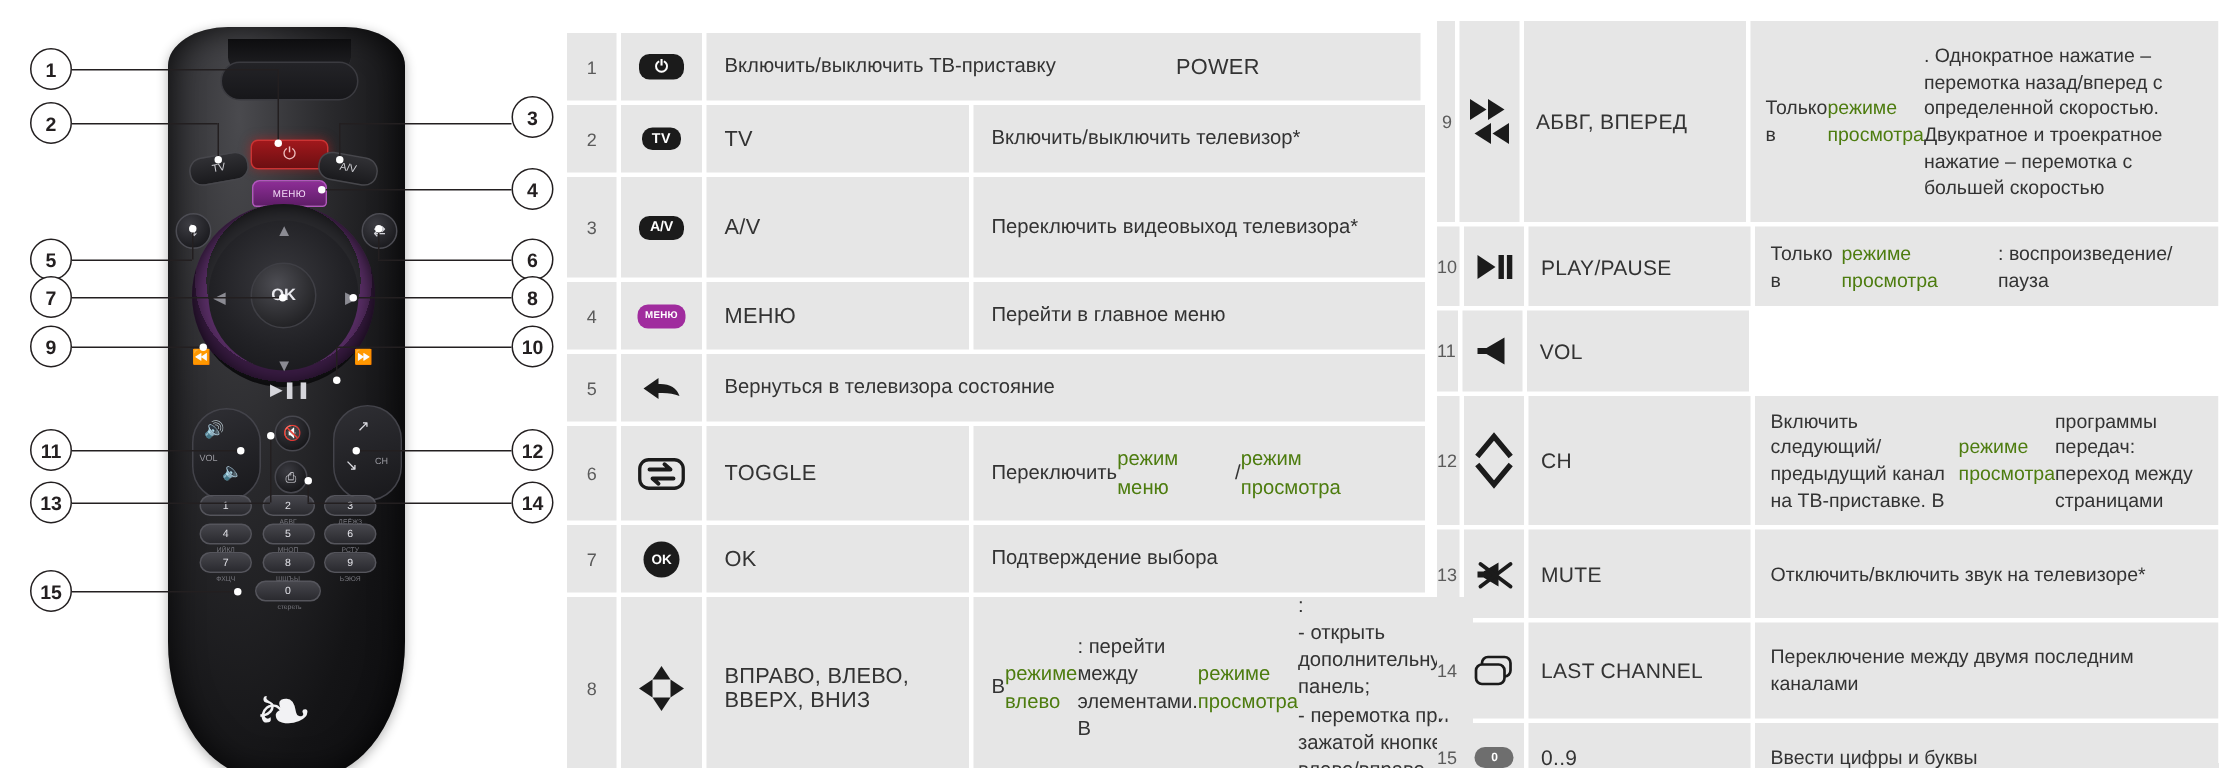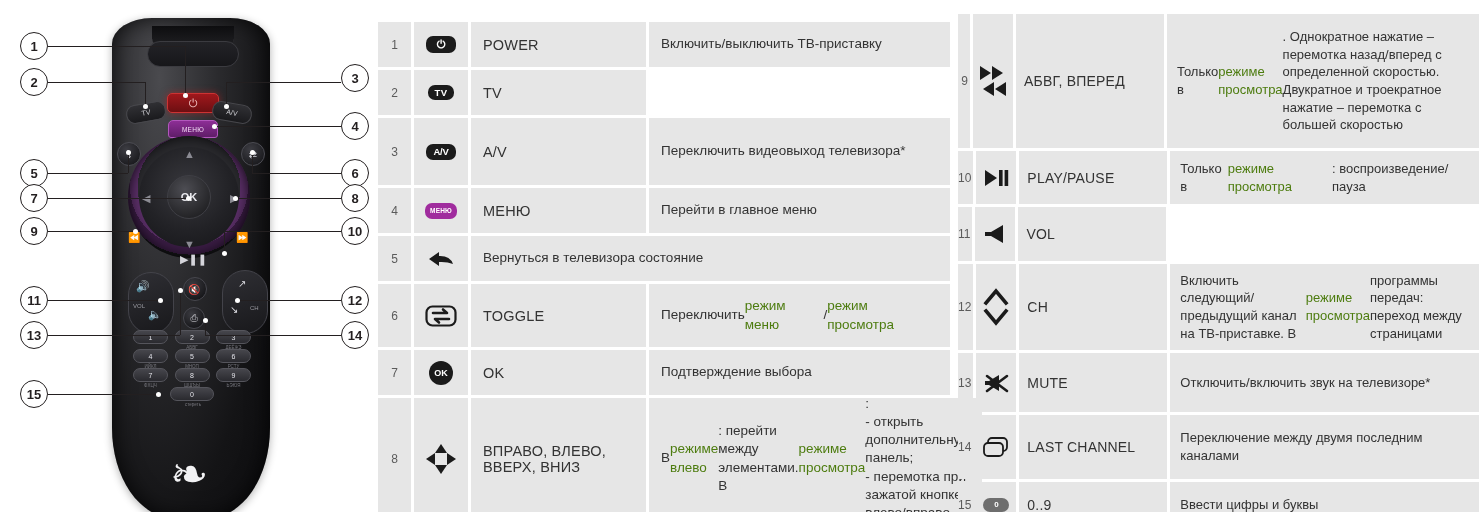--- a/index.html
+++ b/index.html
@@ -409,30 +409,31 @@
     <div class="callout" style="left:20px;  top:380px;">15</div>
   </div>
 
   <div class="tbl" id="table-left">
 
     <div class="trow" style="height:45px;margin-top:22px;">
       <div class="cell c-num">1</div>
       <div class="cell c-icon">
           <span class="pill pill-power">⏻</span>
         </div>
+      <div class="cell c-desc">Включить/выключить ТВ-приставку</div>
       <div class="cell c-name">POWER</div>
-      <div class="cell c-desc">Включить/выключить ТВ-приставку</div>
     </div>
 
     <div class="trow" style="height:45px;">
       <div class="cell c-num">2</div>
       <div class="cell c-icon">
           <span class="pill pill-tv">TV</span>
         </div>
       <div class="cell c-name">TV</div>
+      <div class="cell c-desc">Включить/выключить телевизор*</div>
     </div>
 
     <div class="trow" style="height:67px;">
       <div class="cell c-num">3</div>
       <div class="cell c-icon">
           <span class="pill pill-av">A/V</span>
         </div>
       <div class="cell c-name">A/V</div>
       <div class="cell c-desc">Переключить видеовыход телевизора*</div>
     </div>

